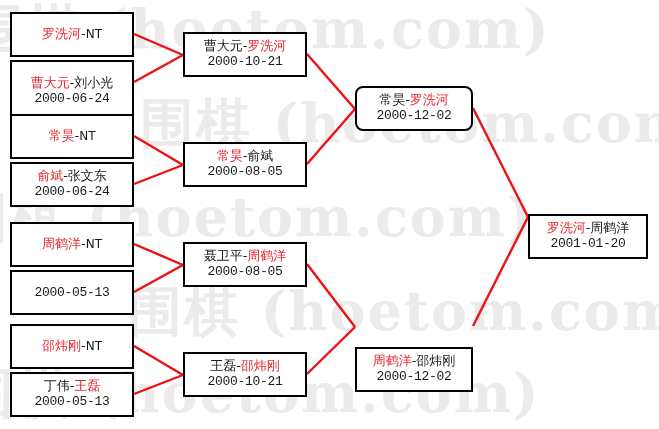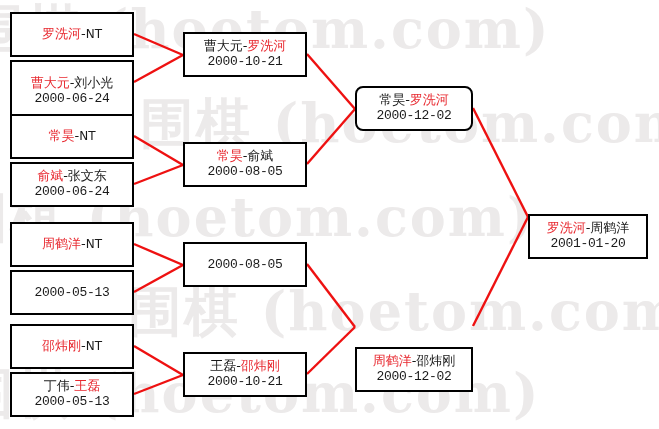--- a/index.html
+++ b/index.html
@@ -129,20 +129,21 @@
       </div>
       <div class="node" style="left: 183px; top: 32px; width: 124px; height: 45px; justify-content: center;">
         <div class="match"><span class="p-blk">曹大元</span><span class="sep">-</span><span class="p-red">罗洗河</span></div>
         <div class="date">2000-10-21</div>
       </div>
       <div class="node" style="left: 183px; top: 142px; width: 124px; height: 45px;">
         <div class="match"><span class="p-red">常昊</span><span class="sep">-</span><span class="p-blk">俞斌</span></div>
         <div class="date">2000-08-05</div>
       </div>
       <div class="node" style="left: 183px; top: 242px; width: 124px; height: 45px;">
+        <div class="match"><span class="p-blk">聂卫平</span><span class="sep">-</span><span class="p-red">周鹤洋</span></div>
         <div class="date">2000-08-05</div>
       </div>
       <div class="node" style="left: 183px; top: 352px; width: 124px; height: 45px;">
         <div class="match"><span class="p-blk">王磊</span><span class="sep">-</span><span class="p-red">邵炜刚</span></div>
         <div class="date">2000-10-21</div>
       </div>
       <div class="node" style="left: 355px; top: 86px; width: 118px; height: 45px; border-radius: 8px;">
         <div class="match"><span class="p-blk">常昊</span><span class="sep">-</span><span class="p-red">罗洗河</span></div>
         <div class="date">2000-12-02</div>
       </div>

